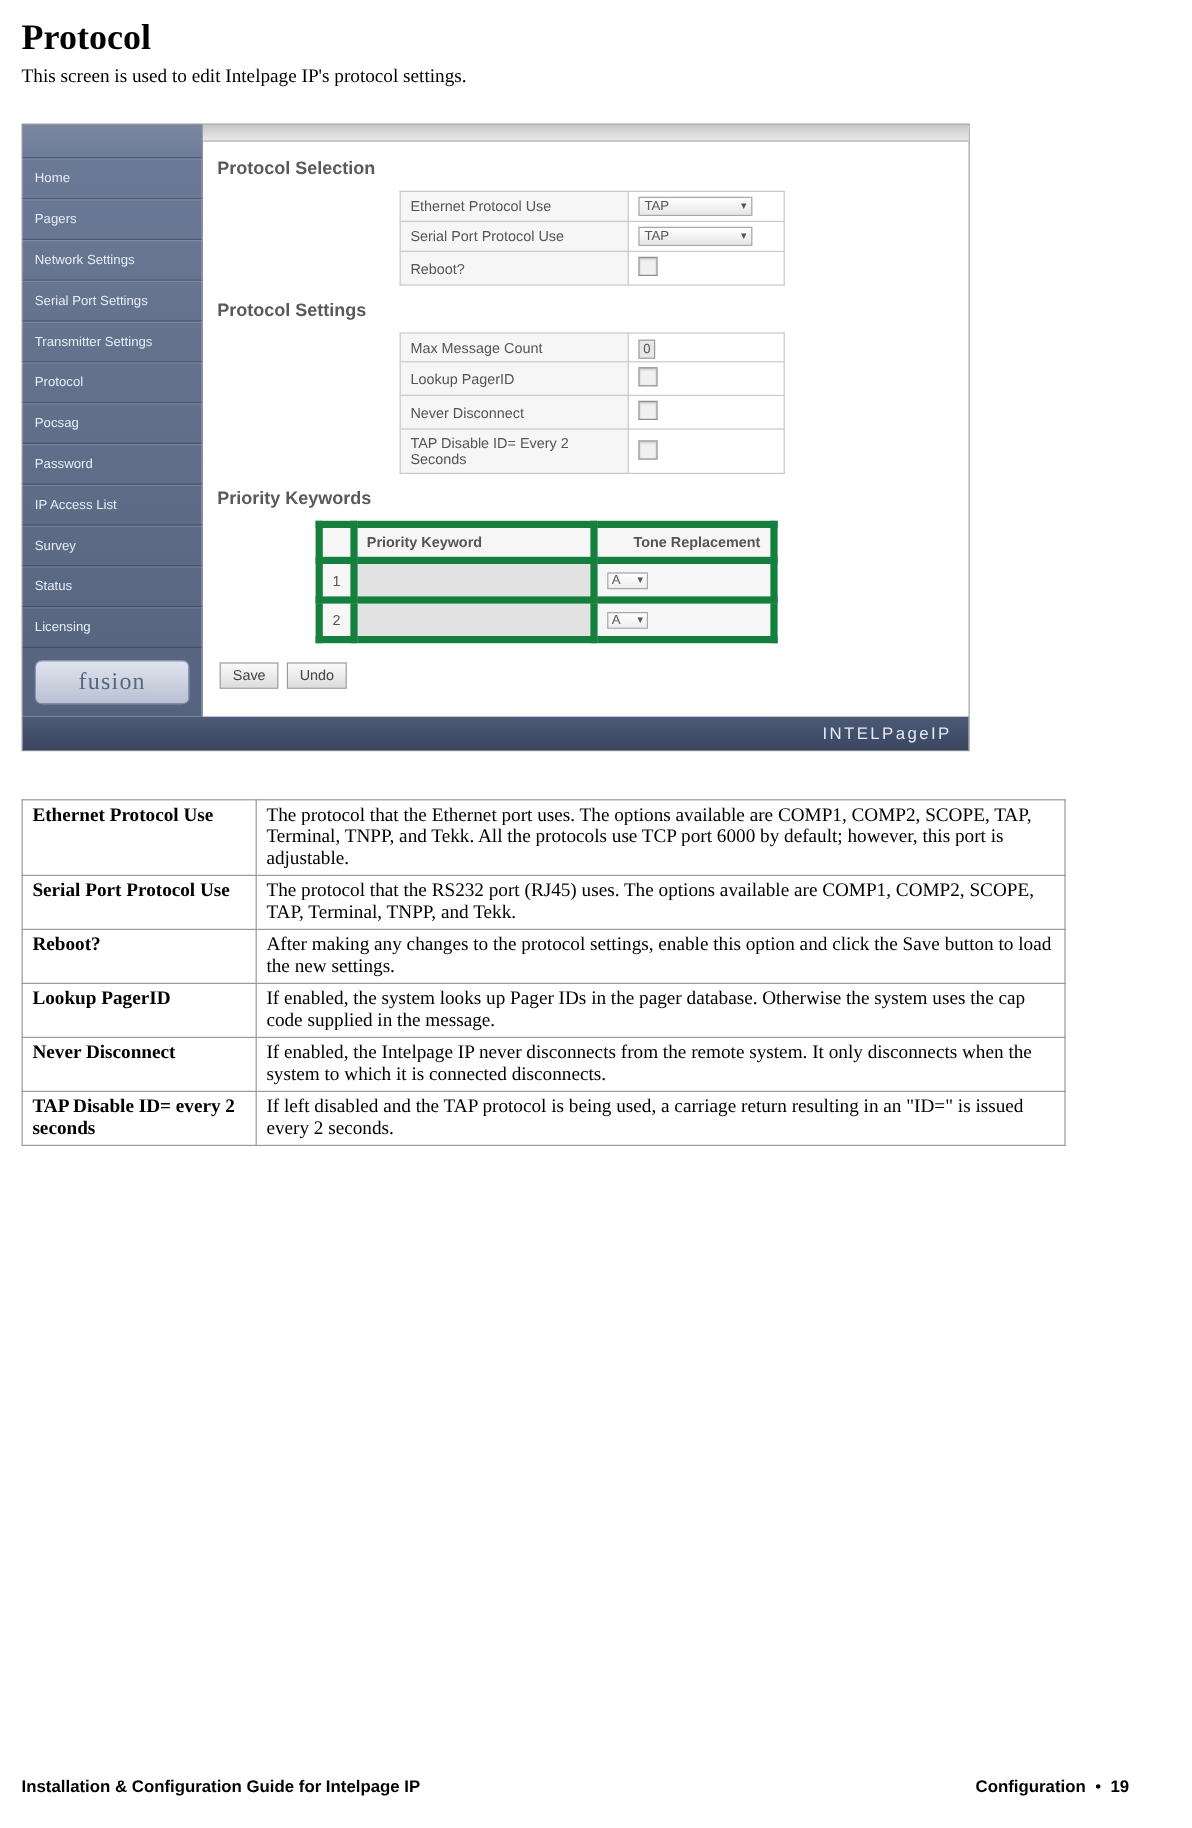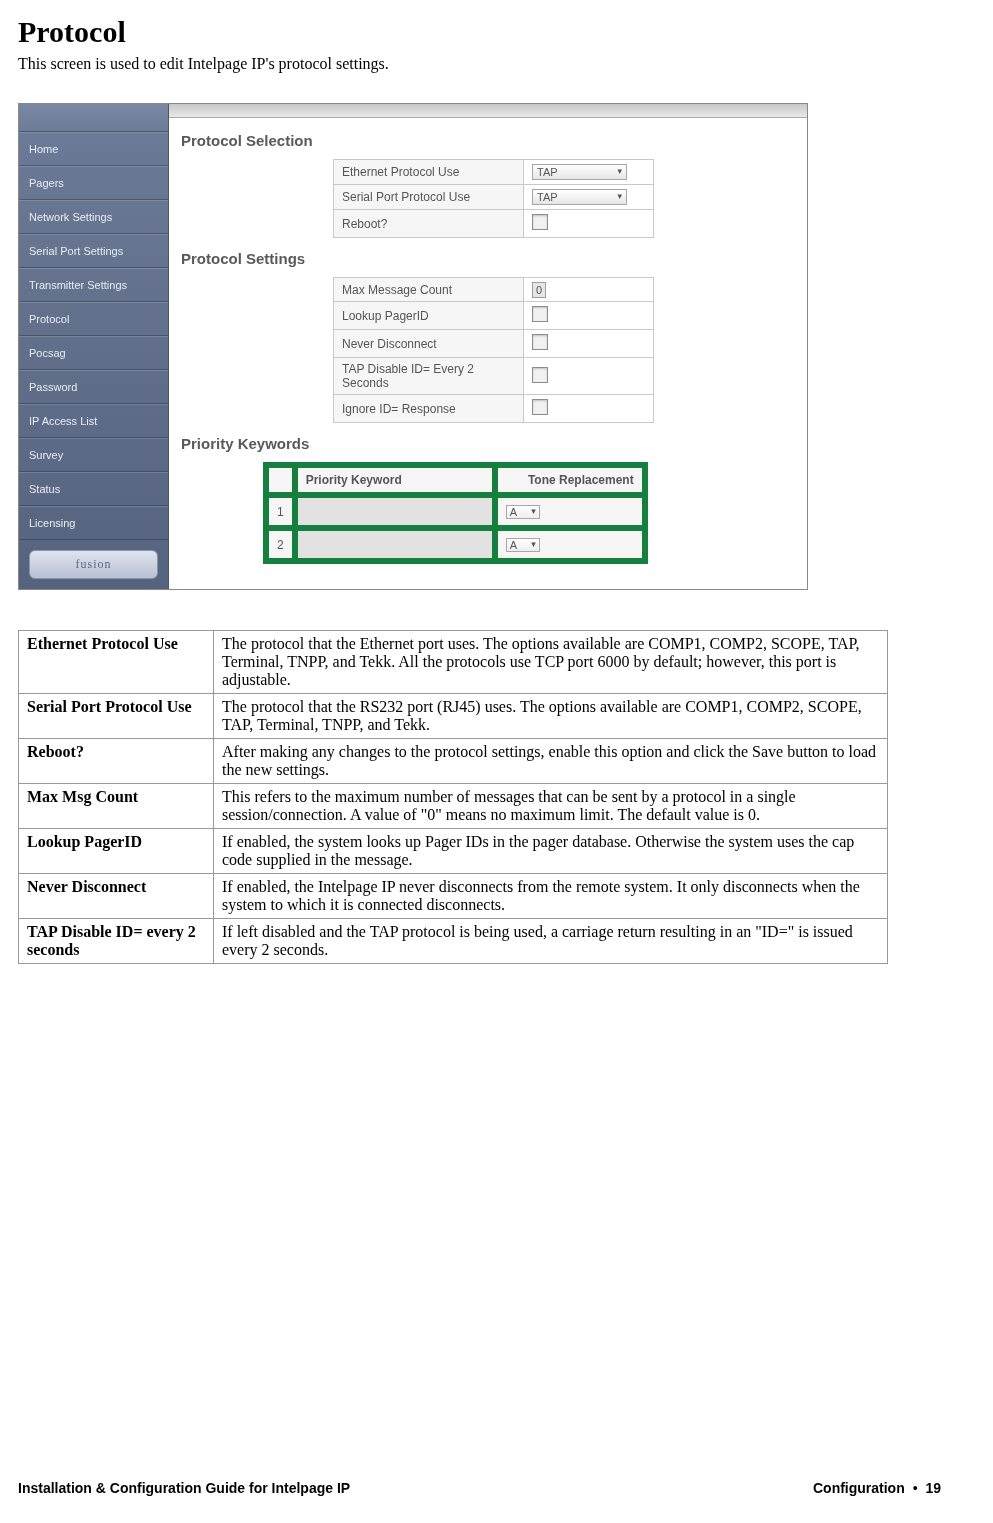--- a/index.html
+++ b/index.html
@@ -62,21 +62,21 @@
   }
   .fusion-logo {
     margin: 10px;
     padding: 6px 0;
     text-align: center;
     background: linear-gradient(to bottom, #e0e4ee, #b8c0d2);
     border: 1px solid #8893ac;
     border-radius: 6px;
     color: #5a6782;
     font-family: Georgia, serif;
-    font-size: 12px;
+    font-size: 20px;
     letter-spacing: 1px;
   }
 
   .main-pane {
     flex: 1;
     background: #fff;
     padding: 8px 14px 14px 14px;
   }
   .pane-top-band {
     height: 14px;
@@ -274,24 +274,20 @@
           <td class="ctrl"><span class="fake-check"></span></td>
         </tr>
         <tr>
           <td class="label">Never Disconnect</td>
           <td class="ctrl"><span class="fake-check"></span></td>
         </tr>
         <tr>
           <td class="label">TAP Disable ID= Every 2 Seconds</td>
           <td class="ctrl"><span class="fake-check"></span></td>
         </tr>
-        <tr>
-          <td class="label">Ignore ID= Response</td>
-          <td class="ctrl"><span class="fake-check"></span></td>
-        </tr>
       </tbody>
         </table>
 
       <div class="section-title">Priority Keywords</div>
       <table class="pkw">
         <tbody>
             <tr>
           <th class="numh"></th>
           <th class="kwh">Priority Keyword</th>
           <th class="trh">Tone Replacement</th>
@@ -302,41 +298,42 @@
           <td><span class="fake-mini-select">A</span></td>
         </tr>
         <tr>
           <td>2</td>
           <td class="blankcell"><span style="display:inline-block;width:100%;height:14px;"></span></td>
           <td><span class="fake-mini-select">A</span></td>
         </tr>
       </tbody>
         </table>
 
+      <div class="btnrow">
+        <span class="ui-btn">Save</span>
+        <span class="ui-btn">Undo</span>
+      </div>
     </div>
   </div>
+  <div class="brand-bar">INTELPageIP</div>
 </div>
 
 <table class="desc">
   <tbody>
       <tr>
         <td class="key">Ethernet Protocol Use</td>
         <td>The protocol that the Ethernet port uses. The options available are COMP1, COMP2, SCOPE, TAP, Terminal, TNPP, and Tekk. All the protocols use TCP port 6000 by default; however, this port is adjustable.</td>
       </tr>
   <tr>
         <td class="key">Serial Port Protocol Use</td>
         <td>The protocol that the RS232 port (RJ45) uses. The options available are COMP1, COMP2, SCOPE, TAP, Terminal, TNPP, and Tekk.</td>
       </tr>
   <tr>
         <td class="key">Reboot?</td>
         <td>After making any changes to the protocol settings, enable this option and click the Save button to load the new settings.</td>
-      </tr>
-  <tr>
-        <td class="key">Max Msg Count</td>
-        <td>This refers to the maximum number of messages that can be sent by a protocol in a single session/connection. A value of "0" means no maximum limit. The default value is 0.</td>
       </tr>
   <tr>
         <td class="key">Lookup PagerID</td>
         <td>If enabled, the system looks up Pager IDs in the pager database. Otherwise the system uses the cap code supplied in the message.</td>
       </tr>
   <tr>
         <td class="key">Never Disconnect</td>
         <td>If enabled, the Intelpage IP never disconnects from the remote system. It only disconnects when the system to which it is connected disconnects.</td>
       </tr>
   <tr>

